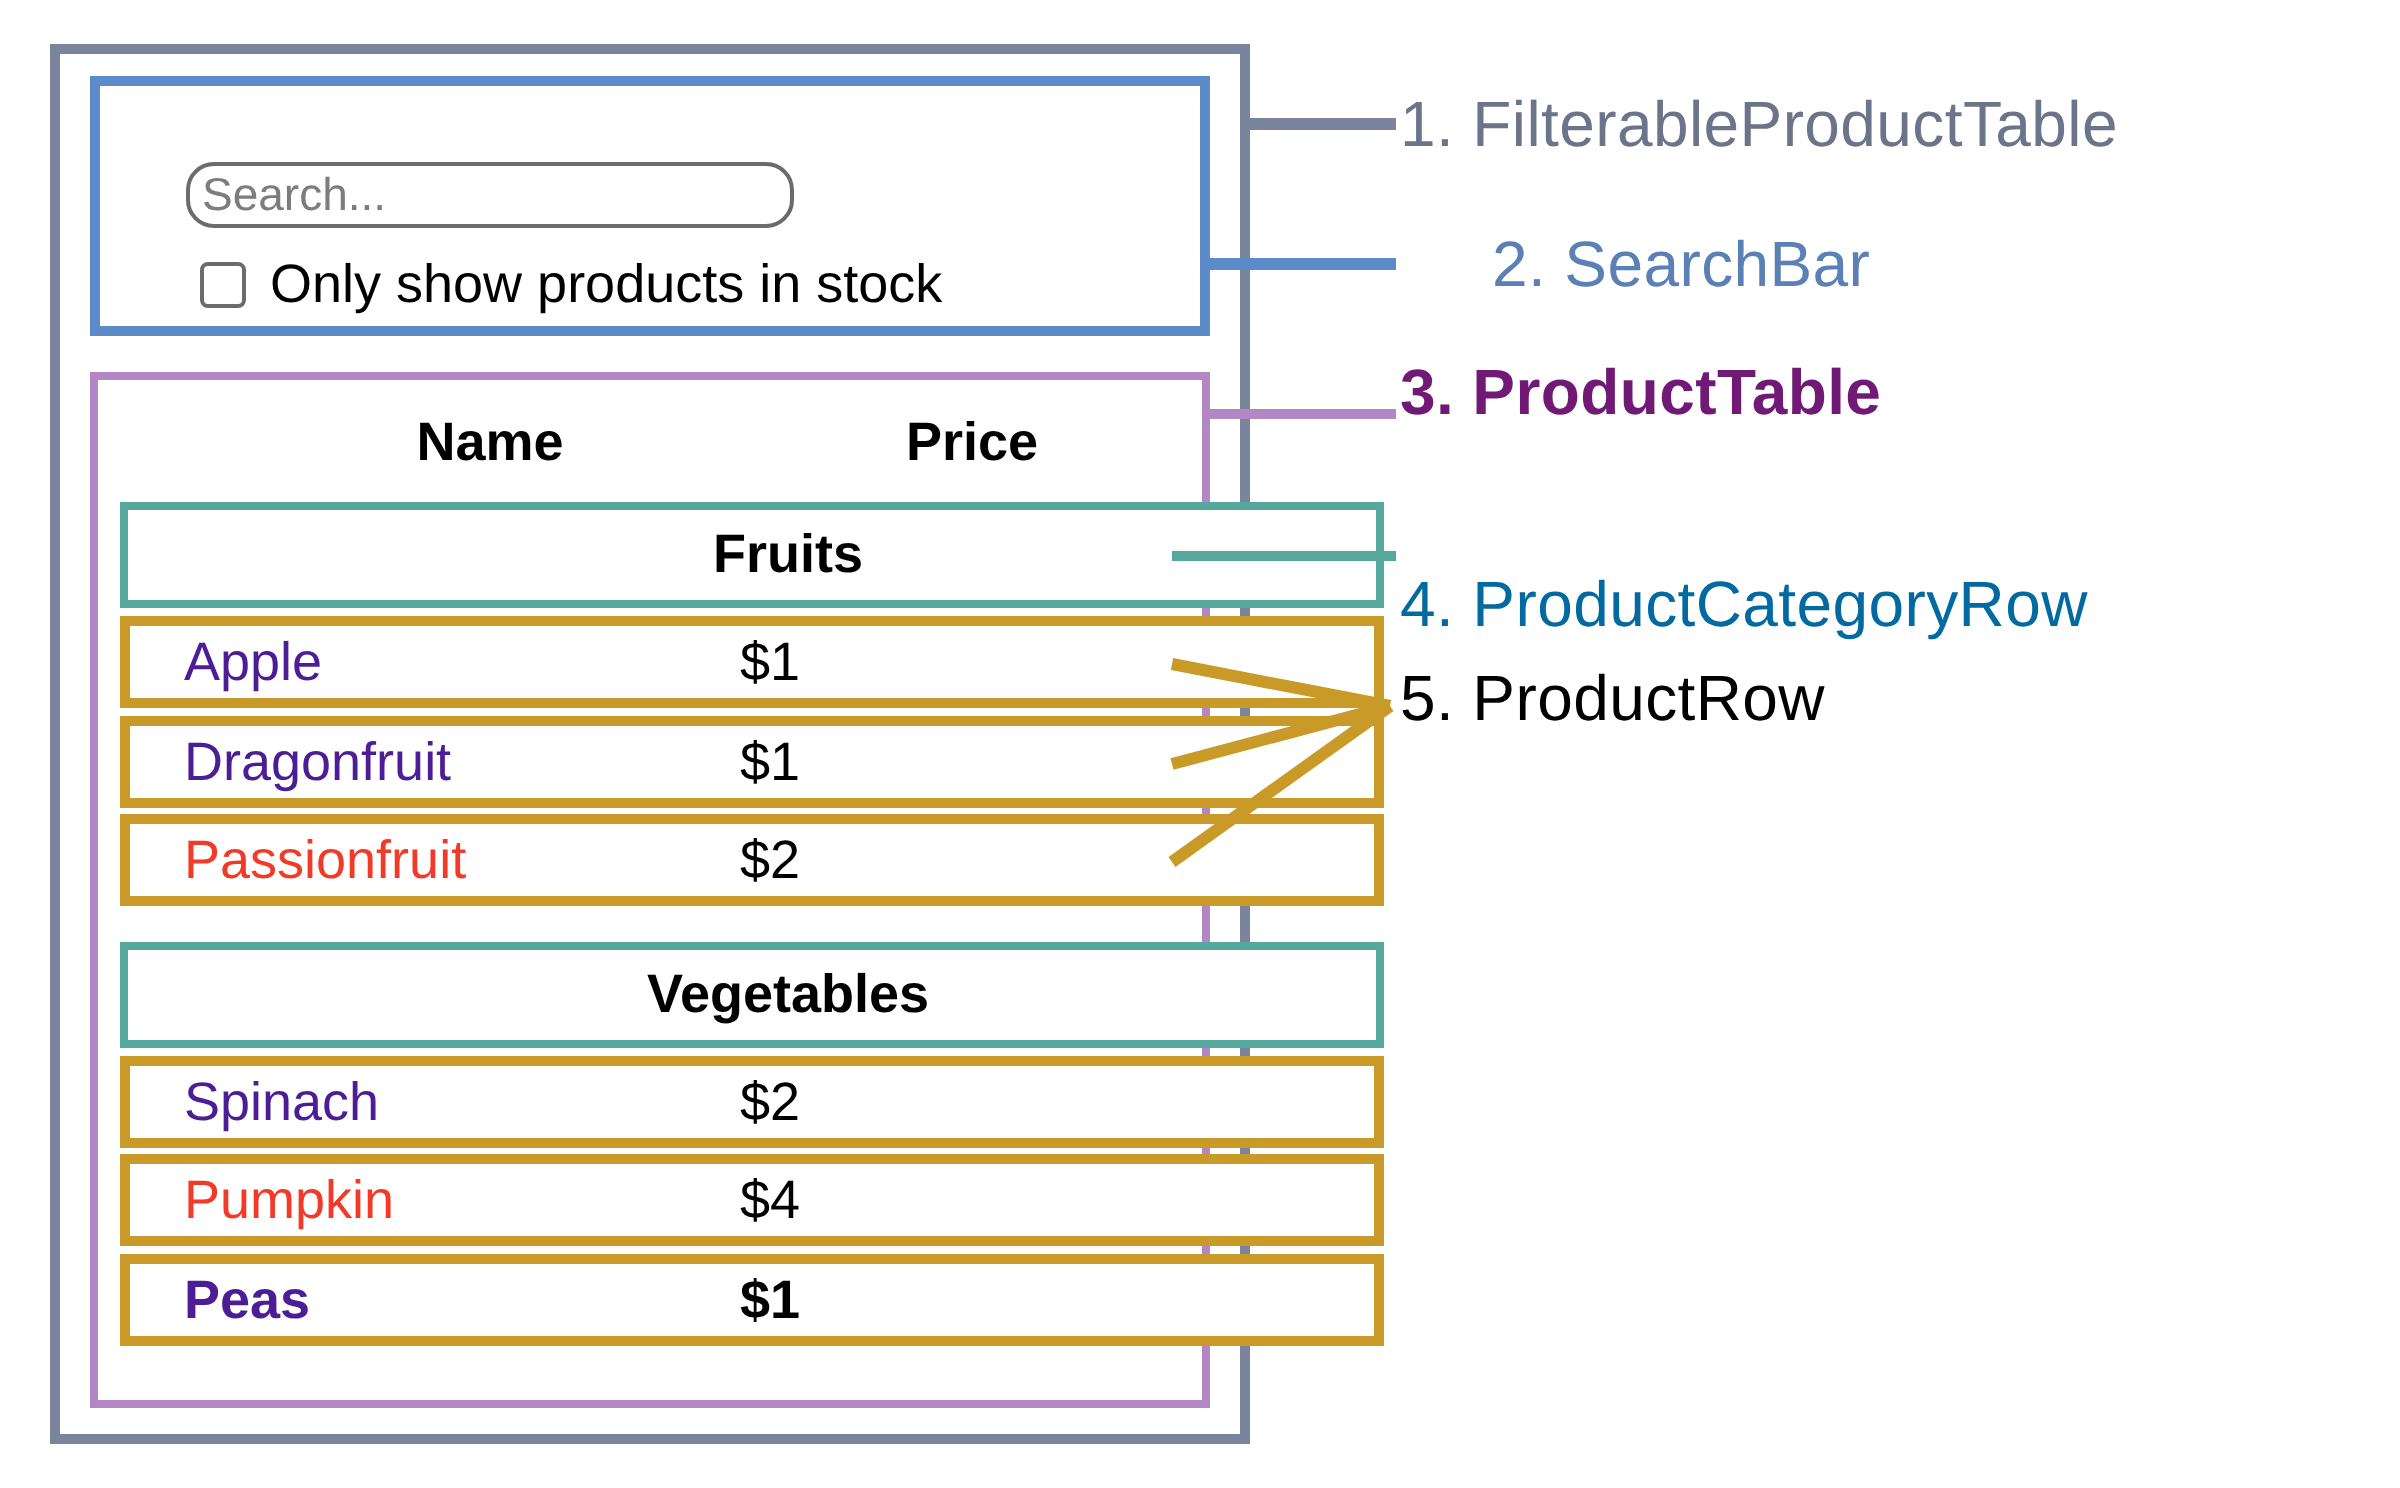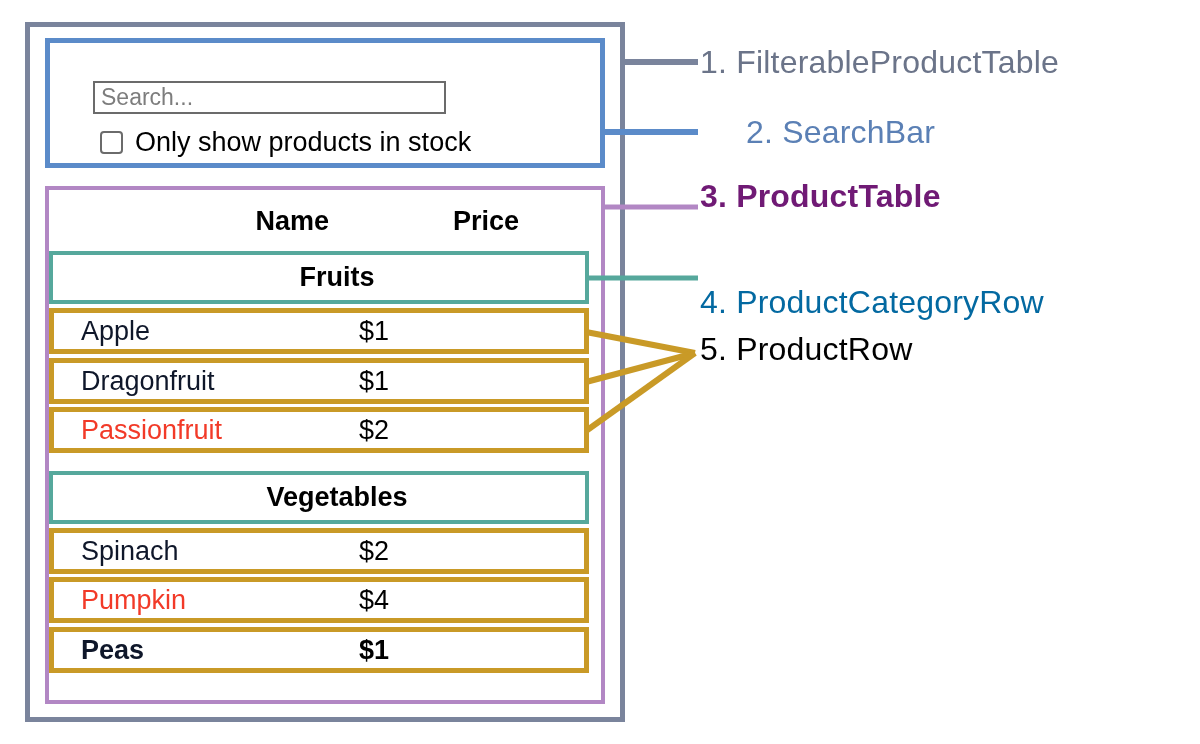--- a/index.html
+++ b/index.html
@@ -48,25 +48,25 @@
     width: 560px;
     height: 130px;
     border: 5px solid #5b8bc9;
     background: #ffffff;
   }
 
   .search-input {
     position: absolute;
     left: 43px;
     top: 38px;
-    width: 353px;
+    width: 304px;
     height: 33px;
     box-sizing: border-box;
     border: 2px solid #6b6b6b;
-    border-radius: 0;
+    border-radius: 14px;
     background: #ffffff;
     color: #7d7d7d;
     font-size: 23px;
     font-family: "Liberation Sans", sans-serif;
     line-height: 29px;
     padding: 0 6px;
     outline: none;
   }
   .search-input::placeholder { color: #7d7d7d; opacity: 1; }
 
@@ -112,28 +112,28 @@
     width: 100%;
     height: 50px;
   }
   .th {
     position: absolute;
     font-size: 27px;
     font-weight: bold;
     color: #000000;
     line-height: 50px;
   }
-  .th-name  { left: 140px; width: 140px; text-align: right; }
+  .th-name  { left: 126px; width: 140px; text-align: center; }
   .th-price { left: 330px; width: 140px; text-align: right; }
 
   
   .row {
     position: absolute;
-    left: 0;
-    width: 540px;
+    left: 11px;
+    width: 632px;
     box-sizing: border-box;
     background: #ffffff;
     padding-left: 36px;
   }
   .category-row {
     height: 53px;
     border: 4px solid #56a89c;
     text-align: center;
   }
   .category-row .cat-label {
@@ -146,21 +146,21 @@
   .product-row {
     height: 46px;
     border: 5px solid #c99a27;
   }
   .product-row .cell-name {
     position: absolute;
     left: 27px;
     top: 0;
     line-height: 36px;
     font-size: 27px;
-    color: #0f172a;
+    color: #4c1d95;
     white-space: nowrap;
   }
   .product-row .cell-price {
     position: absolute;
     left: 305px;
     top: 0;
     line-height: 36px;
     font-size: 27px;
     color: #000000;
   }

